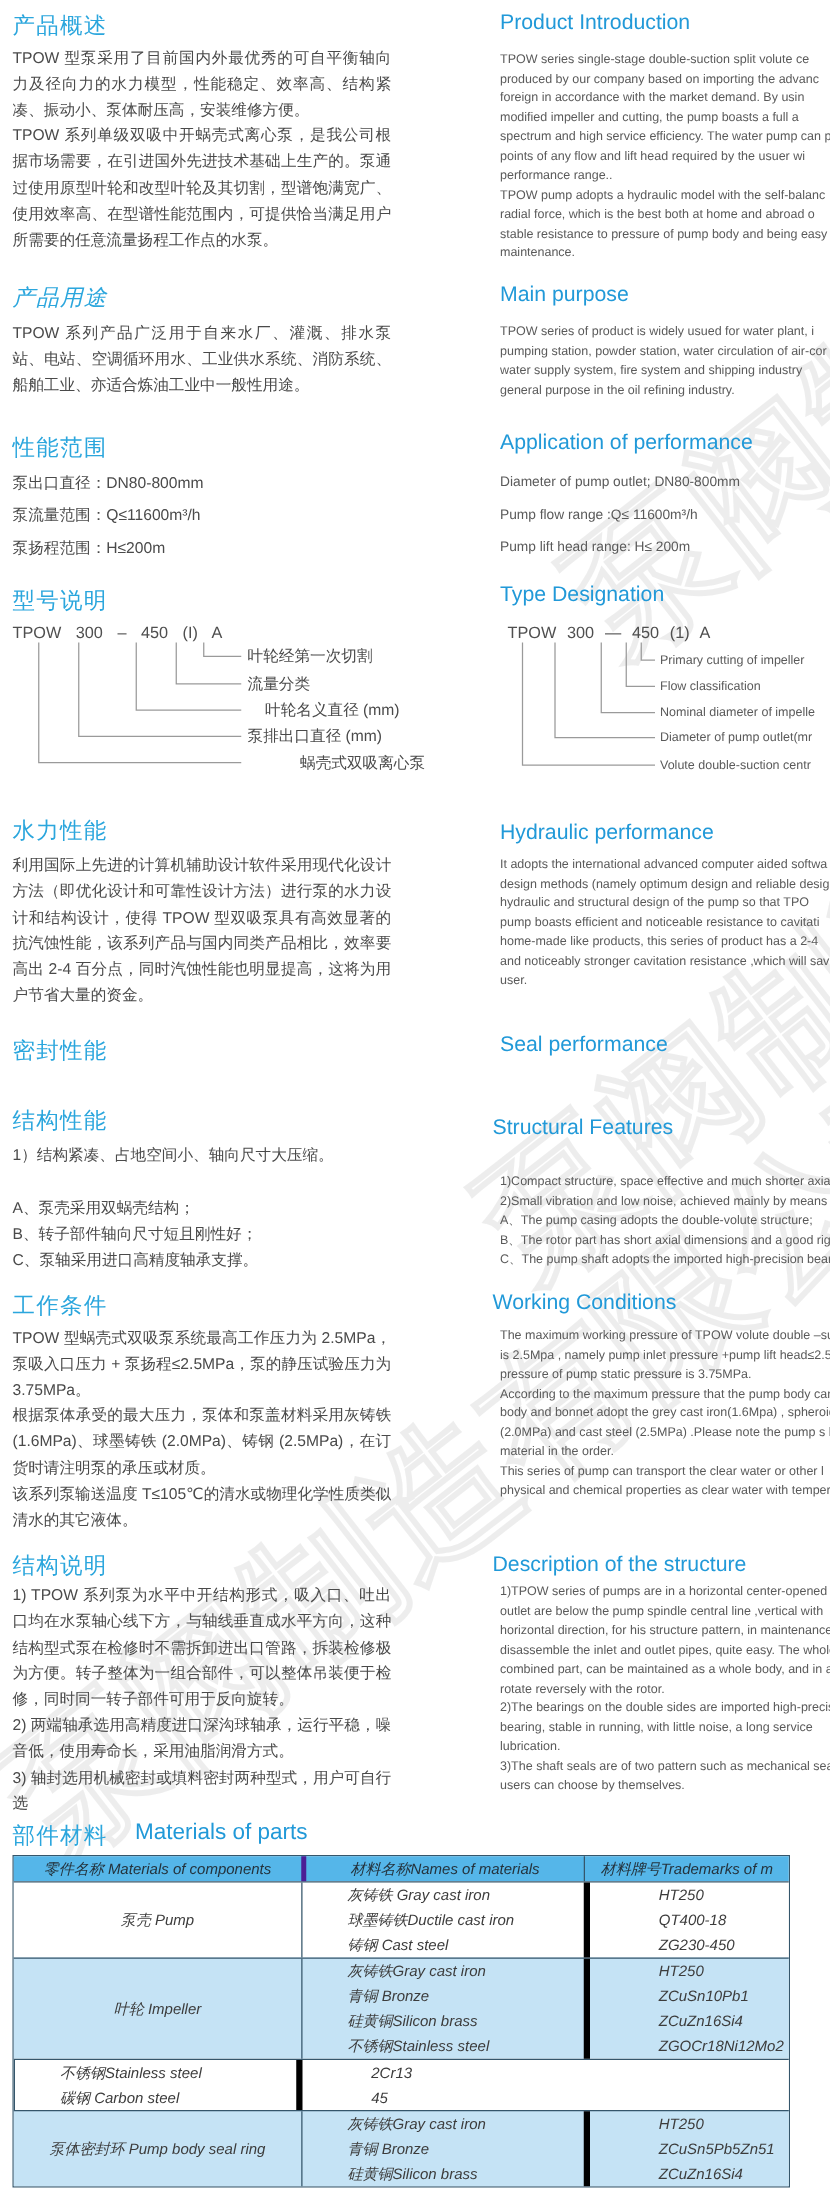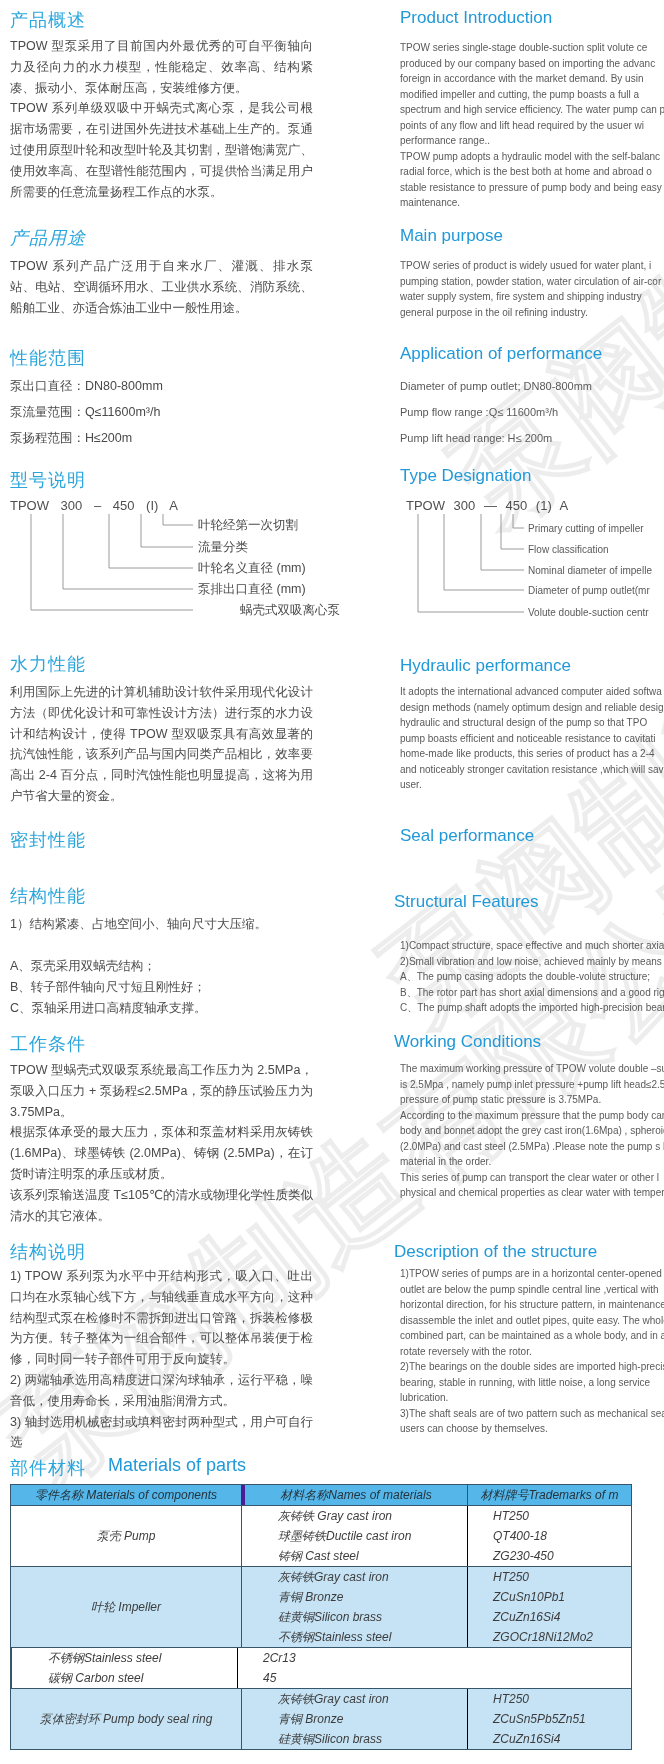--- a/index.html
+++ b/index.html
@@ -26,21 +26,21 @@
   .tbl-header{display:flex;background:#55b6e9;height:20px;}
   .th{font-size:12px;color:#24333d;text-align:center;line-height:20px;overflow:hidden;white-space:nowrap;box-sizing:border-box;}
   .th1{width:230px;}
   .th2{width:226px;border-left:4px solid #4c1d95;}
   .th3{flex:1;border-left:1px solid #35566b;}
   .trow{display:flex;border-top:1px solid #35566b;background:#ffffff;}
   .trow.alt{background:#c5e3f5;}
   .td-part{width:230px;display:flex;align-items:center;justify-content:center;
            font-size:12px;color:#3c3c3c;text-align:center;box-sizing:border-box;}
   .td-mat{width:226px;border-left:1px solid #35566b;padding-left:36px;box-sizing:border-box;}
-  .td-tm{flex:1;border-left:1px solid #000000;padding-left:25px;box-sizing:border-box;overflow:hidden;}
+  .td-tm{flex:1;border-left:5px solid #000000;padding-left:55px;box-sizing:border-box;overflow:hidden;}
   .cline{height:20px;line-height:20px;font-size:12px;color:#3c3c3c;white-space:nowrap;}
 </style>
 </head>
 <body>
 
 <div class="page">
 
   <div class="wm" style="top:120px;left:370px;">泵阀制造有限公司</div>
   <div class="wm" style="top:620px;left:300px;">泵阀制造有限公司</div>
   <div class="wm" style="top:1080px;left:-80px;">泵阀制造有限公司</div>
@@ -94,21 +94,21 @@
     <g stroke="#9a9a9a" stroke-width="1" fill="none">
       <polyline points="153,2 153,13 183,13"></polyline>
       <polyline points="131,2 131,35 183,35"></polyline>
       <polyline points="99,2 99,56 183,56"></polyline>
       <polyline points="53,2 53,77 183,77"></polyline>
       <polyline points="21,2 21,98 183,98"></polyline>
     </g>
   </svg>
   <div class="dg-zh" style="top:518px;left:198px;">叶轮经第一次切割</div>
   <div class="dg-zh" style="top:540px;left:198px;">流量分类</div>
-  <div class="dg-zh" style="top:561px;left:198px;text-align:center;">叶轮名义直径 (mm)</div>
+  <div class="dg-zh" style="top:561px;left:212px;text-align:center;">叶轮名义直径 (mm)</div>
   <div class="dg-zh" style="top:582px;left:198px;">泵排出口直径 (mm)</div>
   <div class="dg-zh" style="top:603px;left:198px;margin-left:42px;">蜗壳式双吸离心泵</div>
 
   <div class="model en" style="top:498px;left:406px;">TPOW 300 — 450 (1) A</div>
   <svg class="diagram" style="top:512px;left:395px;" width="269" height="105">
     <g stroke="#9a9a9a" stroke-width="1" fill="none">
       <polyline points="118,2 118,16 129,16"></polyline>
       <polyline points="106,2 106,37 129,37"></polyline>
       <polyline points="86,2 86,58 129,58"></polyline>
       <polyline points="49,2 49,78 129,78"></polyline>

